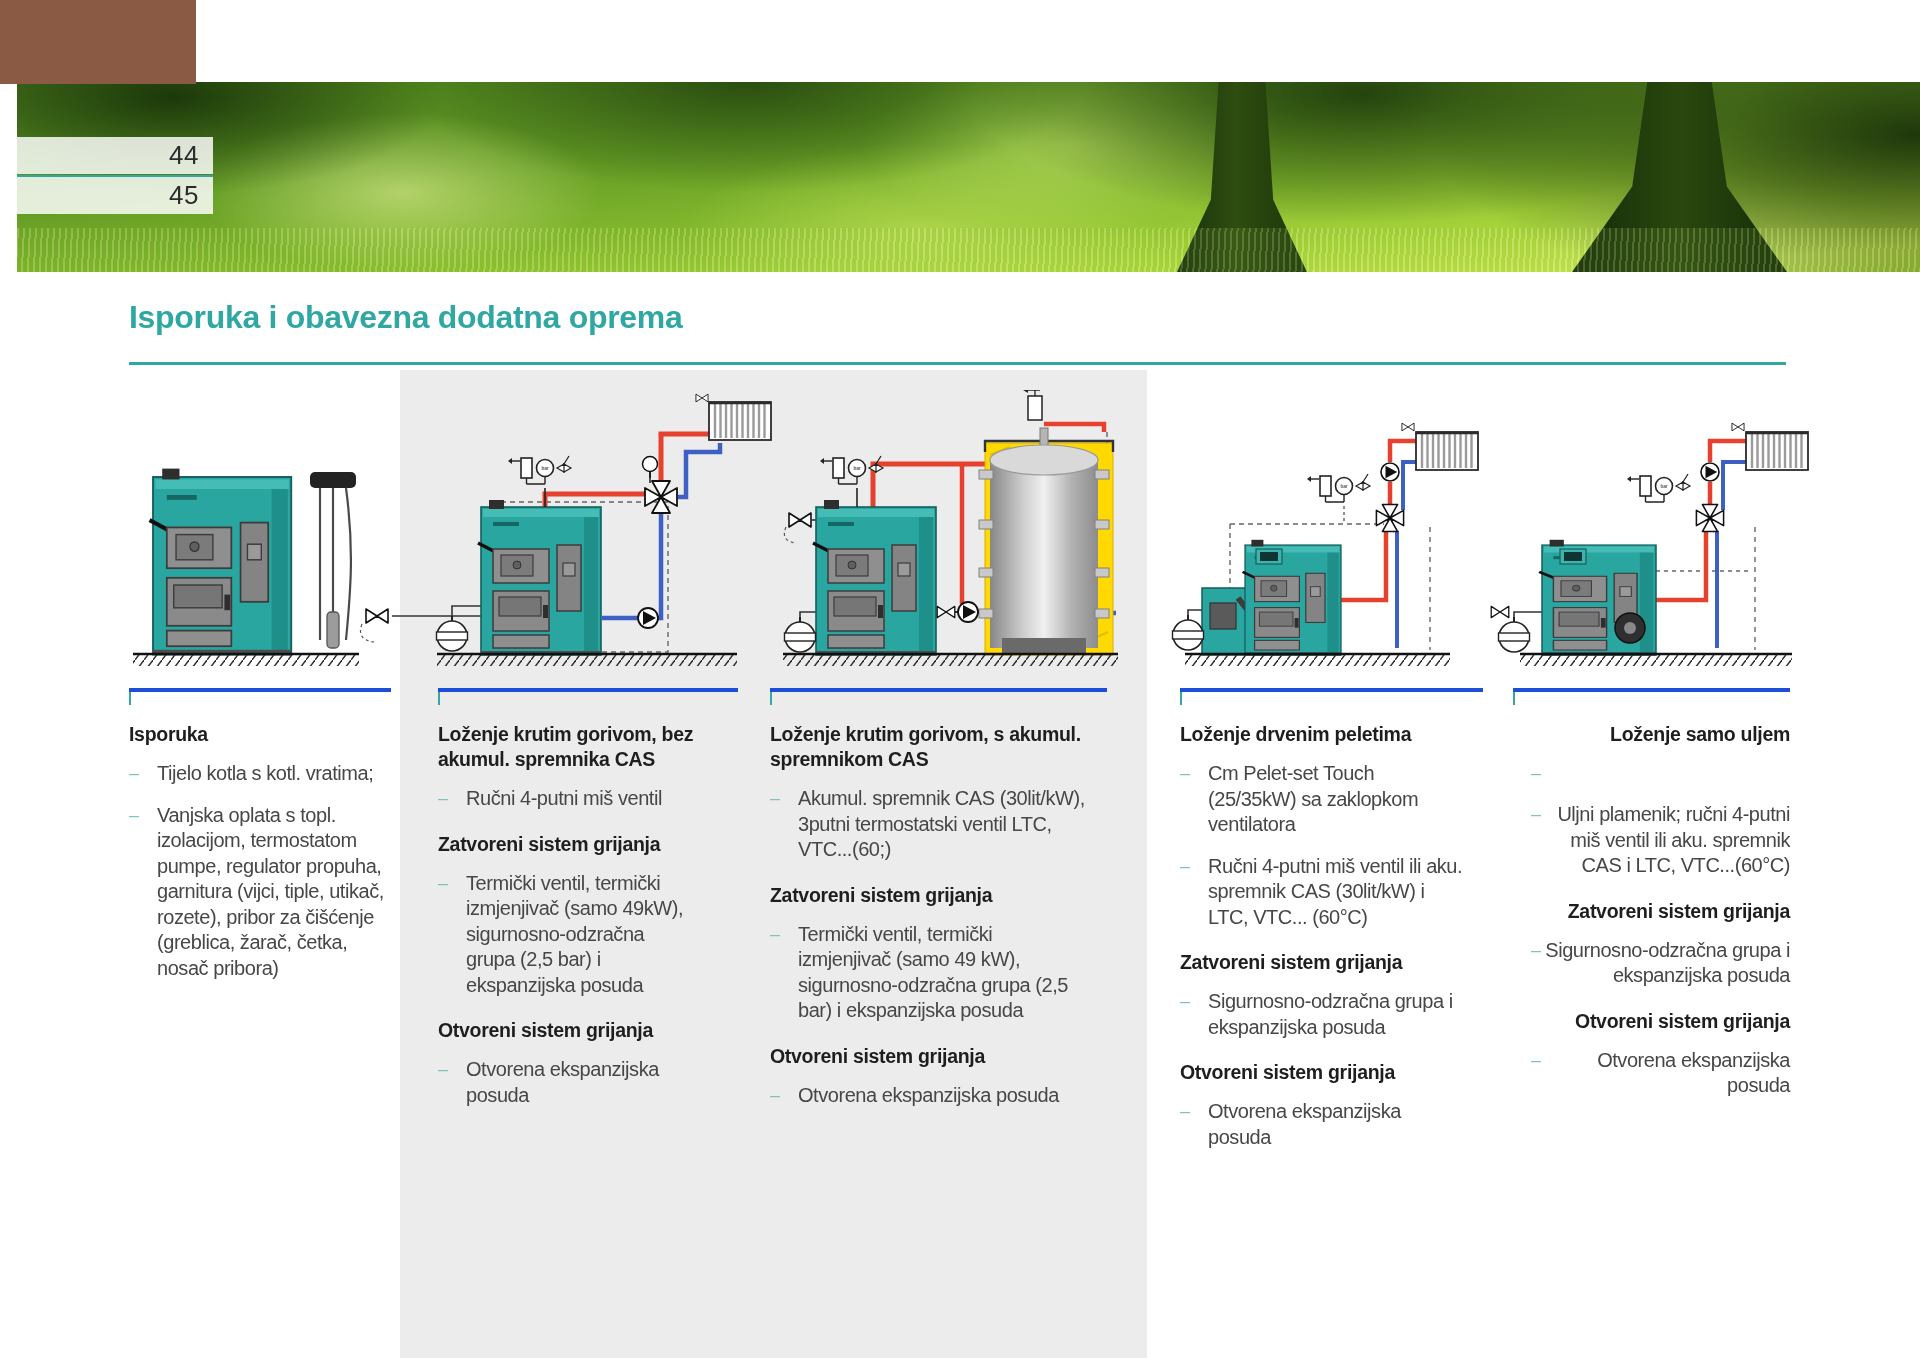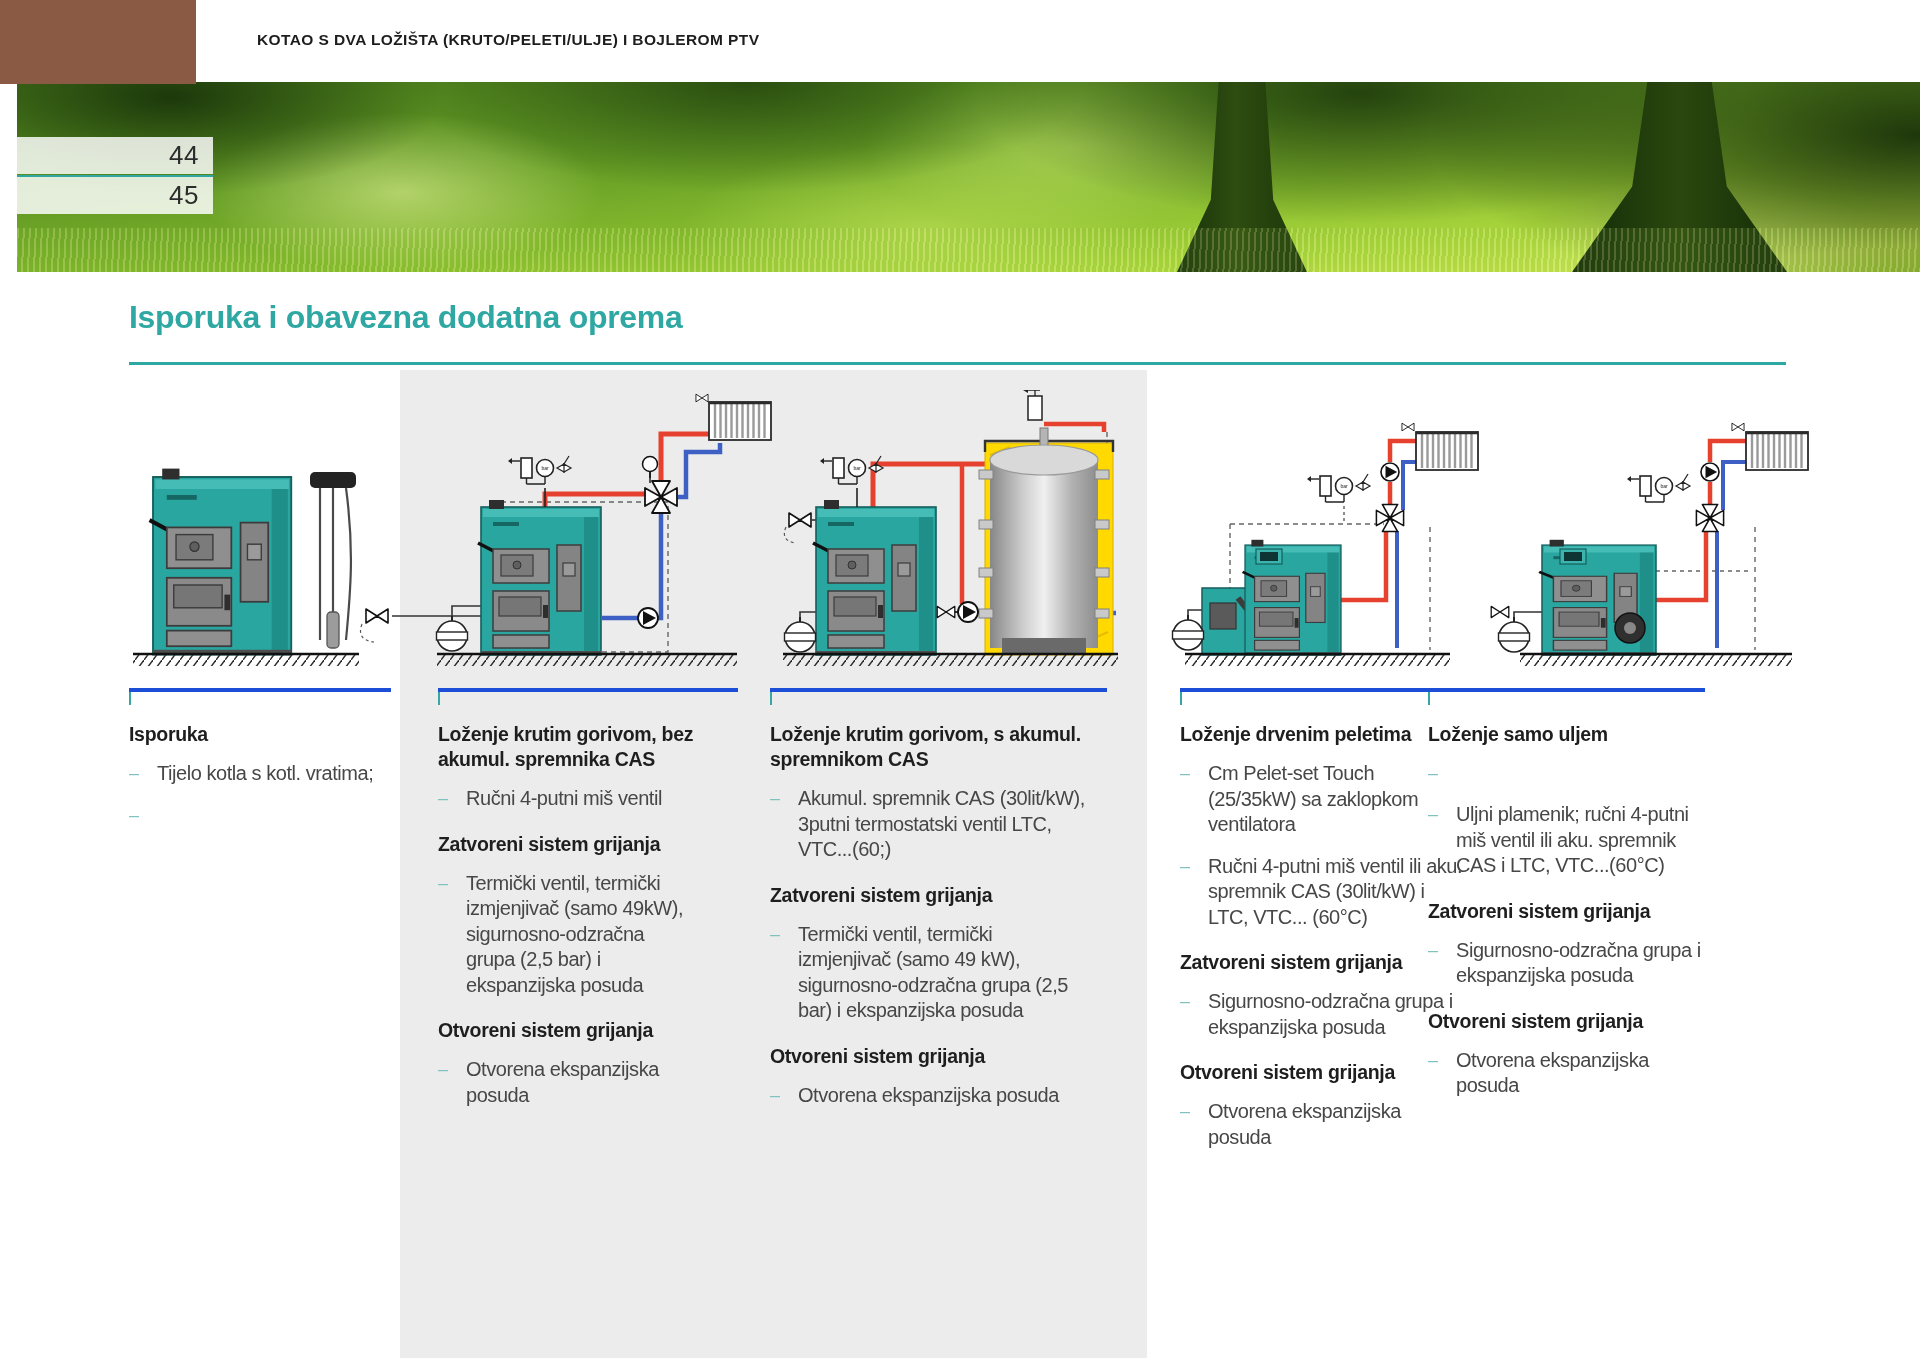--- a/index.html
+++ b/index.html
@@ -49,36 +49,33 @@
   .diagrams{position:absolute;left:0;top:390px;width:1920px;height:290px;z-index:2;}
 
   
   .col{position:absolute;top:688px;border-top:4px solid #1d4ed8;z-index:3;box-sizing:border-box;
        padding-top:30px;}
   .col::before{content:'';position:absolute;left:0;top:0;width:2px;height:13px;background:#35a8a4;}
   .c1{left:129px;width:262px;}
   .c2{left:438px;width:300px;padding-right:40px;}
   .c3{left:770px;width:337px;padding-right:20px;}
   .c4{left:1180px;width:303px;padding-right:18px;}
-  .c5{left:1428px;width:277px;}
+  .c5{left:1513px;width:277px;text-align:right;}
   .col-h{font-size:19.5px;font-weight:700;color:#1e1e1e;letter-spacing:-.3px;line-height:25px;
          margin:20px 0 14px 0;}
   .col-h:first-child{margin-top:0;}
   .col-i{display:flex;align-items:flex-start;margin:0 0 16px 0;}
   .dash{flex:0 0 28px;color:#7fc2bf;font-size:18px;line-height:25px;}
   .itx{font-size:20px;line-height:25.5px;color:#474747;letter-spacing:-.45px;}
 </style>
 </head>
 <body>
 
 <div class="page">
 
-  <div class="header">
-    <div class="header-title">KOTAO S DVA LOŽIŠTA (KRUTO/PELETI/ULJE) I BOJLEROM PTV</div>
-  </div>
   <div class="brand-block"></div>
 
   <div class="banner">
     <div class="trunk trunk-1"></div>
     <div class="trunk trunk-2"></div>
     <div class="grass"></div>
     <div class="pagenum pn-44">44</div>
     <div class="pn-line"></div>
     <div class="pagenum pn-45">45</div>
   </div>
@@ -330,20 +327,21 @@
   </svg>
 
   <div class="col c1">
       <div class="col-h">Isporuka</div>
       <div class="col-i">
         <span class="dash">–</span>
         <span class="itx">Tijelo kotla s kotl. vratima;</span>
       </div>
       <div class="col-i">
         <span class="dash">–</span>
+        <span class="itx">Vanjska oplata s topl. izolacijom, termostatom pumpe, regulator propuha, garnitura (vijci, tiple, utikač, rozete), pribor za čišćenje (greblica, žarač, četka, nosač pribora)</span>
       </div>
     </div>
   <div class="col c2">
       <div class="col-h">Loženje krutim gorivom, bez akumul. spremnika CAS</div>
       <div class="col-i">
         <span class="dash">–</span>
         <span class="itx">Ručni 4-putni miš ventil</span>
       </div>
       <div class="col-h">Zatvoreni sistem grijanja</div>
       <div class="col-i">

